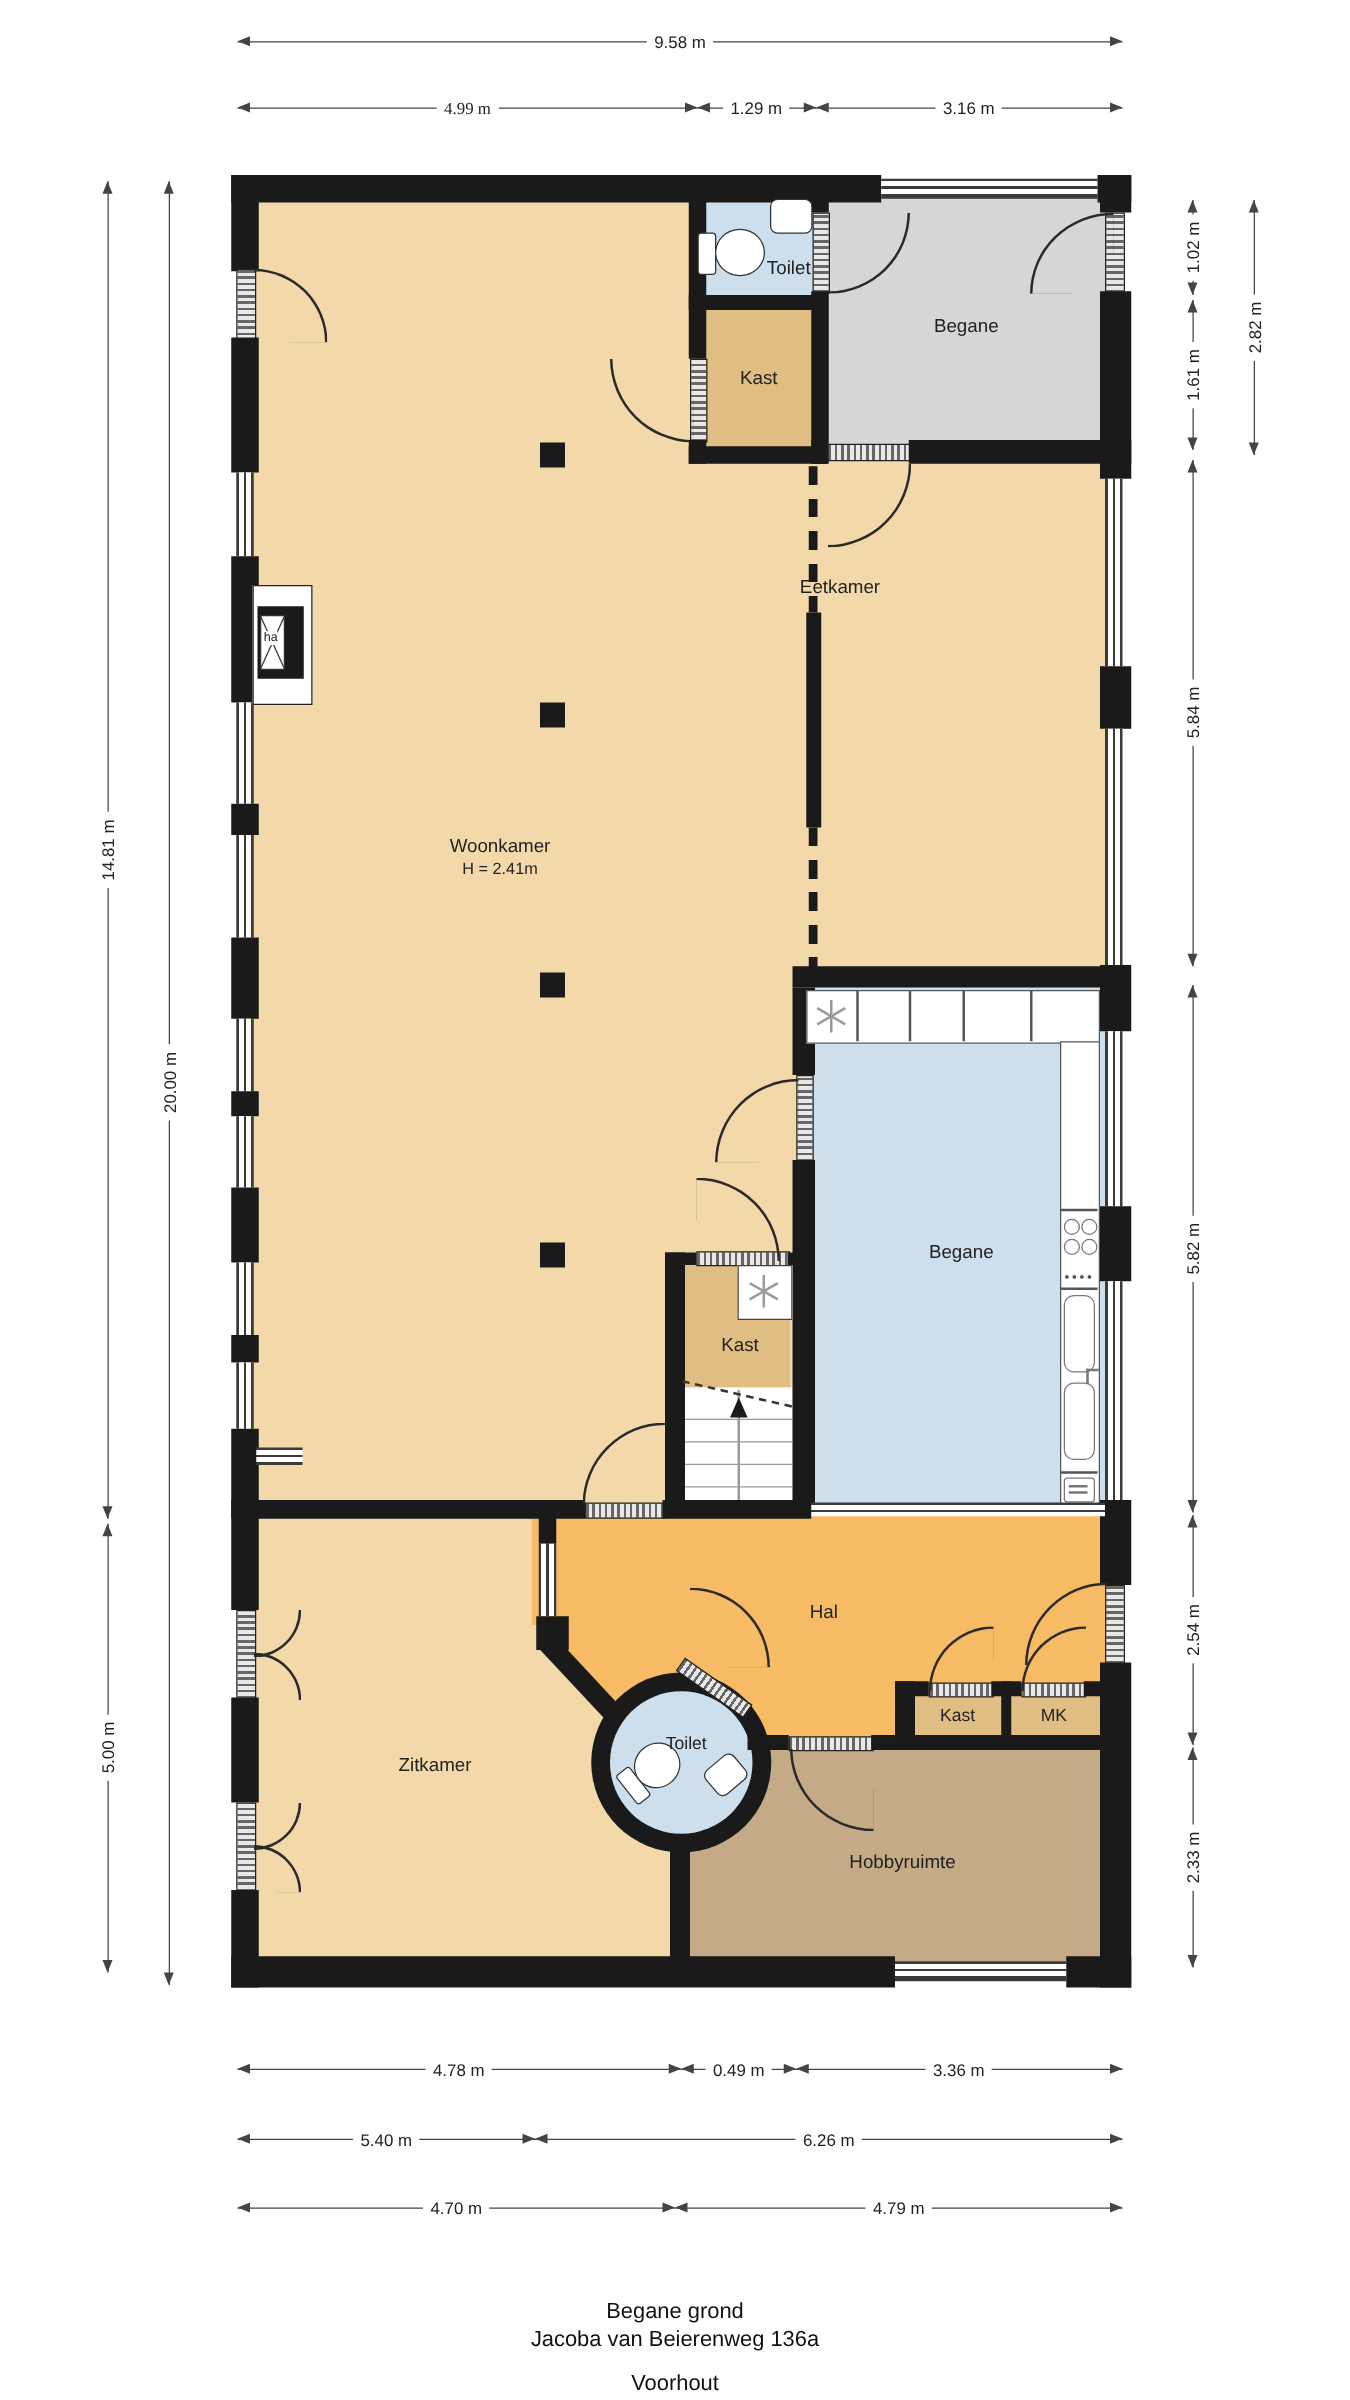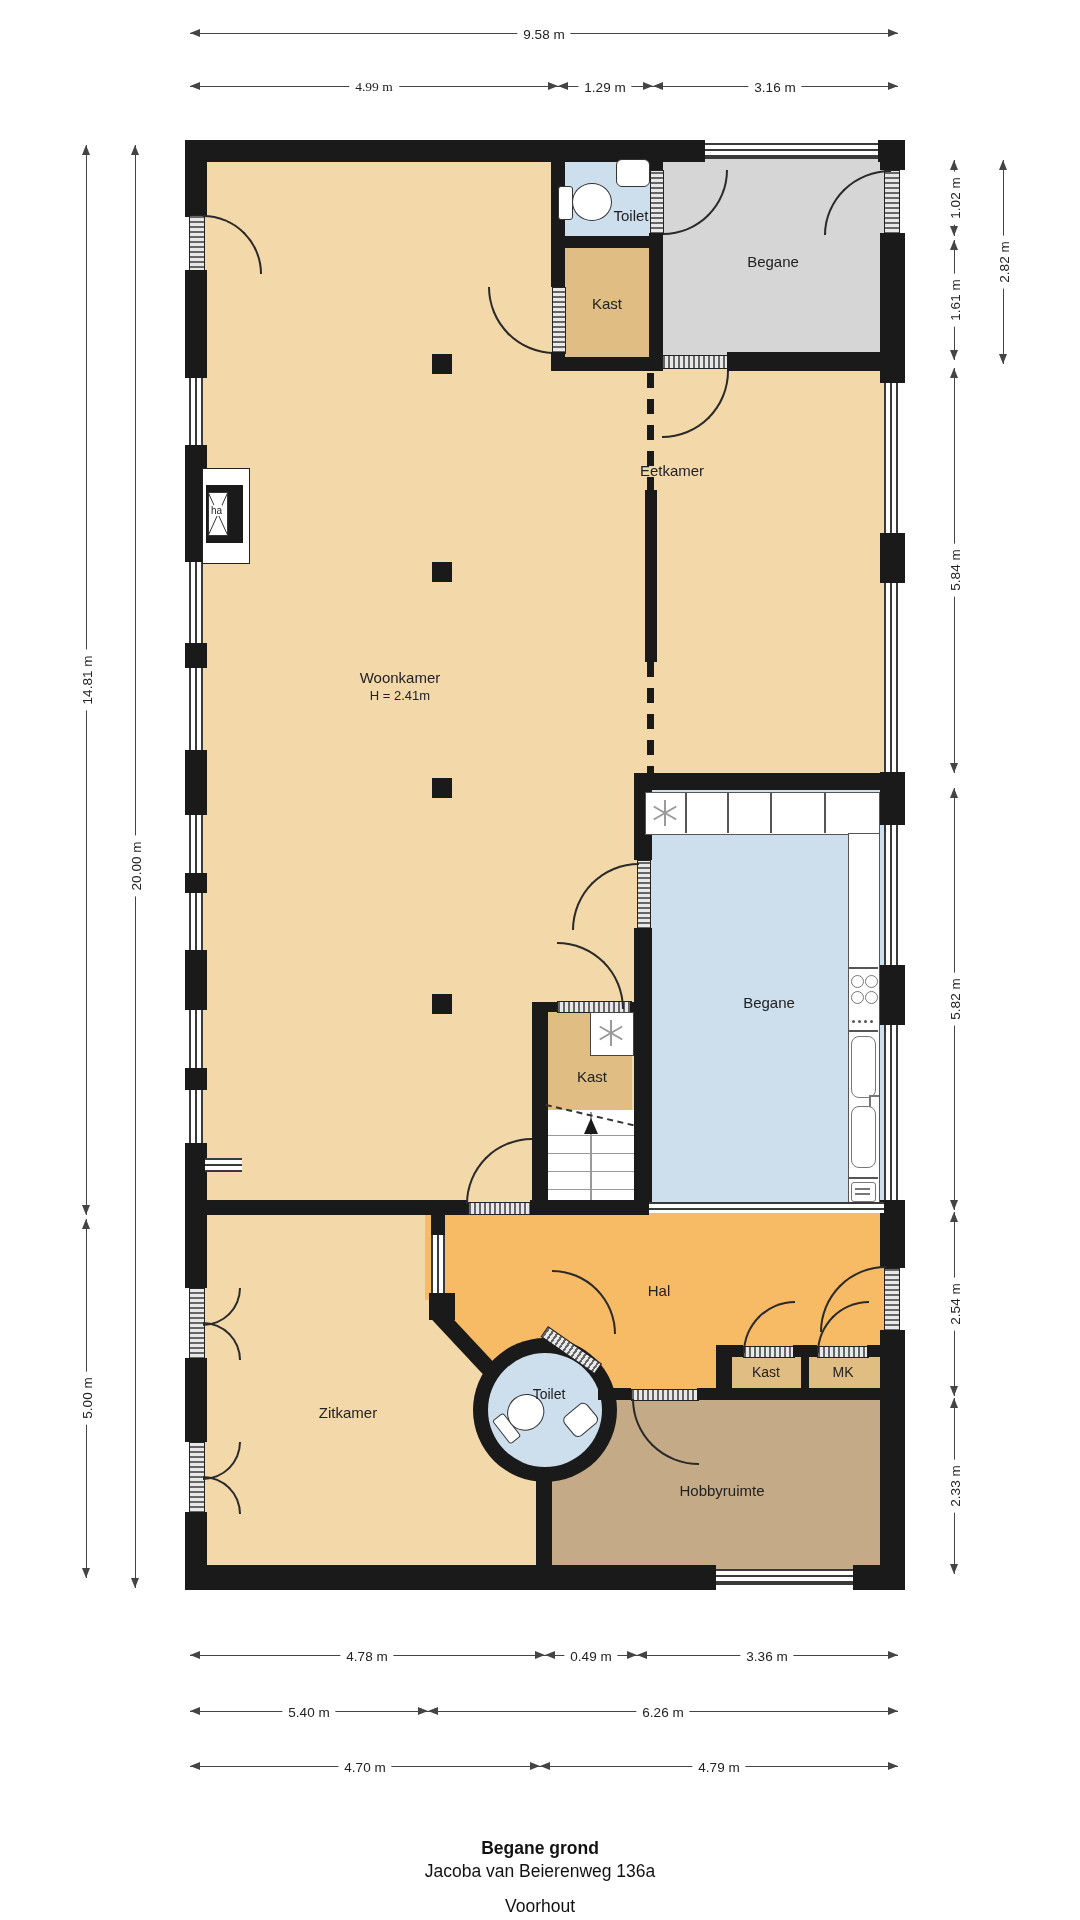--- a/index.html
+++ b/index.html
@@ -349,17 +349,17 @@
 
   <div class="dline-h" style="left:190px;top:1766px;width:350px;"></div>
   <span class="ah l" style="left:190px;top:1762px;"></span>
   <span class="ah r" style="left:530px;top:1762px;"></span>
   <div class="dlab" style="left:365px;top:1767px;">4.70 m</div>
   <div class="dline-h" style="left:540px;top:1766px;width:358px;"></div>
   <span class="ah l" style="left:540px;top:1762px;"></span>
   <span class="ah r" style="left:888px;top:1762px;"></span>
   <div class="dlab" style="left:719px;top:1767px;">4.79 m</div>
 
-  <div class="title" style="top:1838px;font-weight:bold;">Begane grond</div>
+  <div class="title" style="top:1838px;">Begane grond</div>
   <div class="title" style="top:1861px;">Jacoba van Beierenweg 136a</div>
   <div class="title" style="top:1884px;margin-top:12px;">Voorhout</div>
 
 </div>
 
 </body></html>

